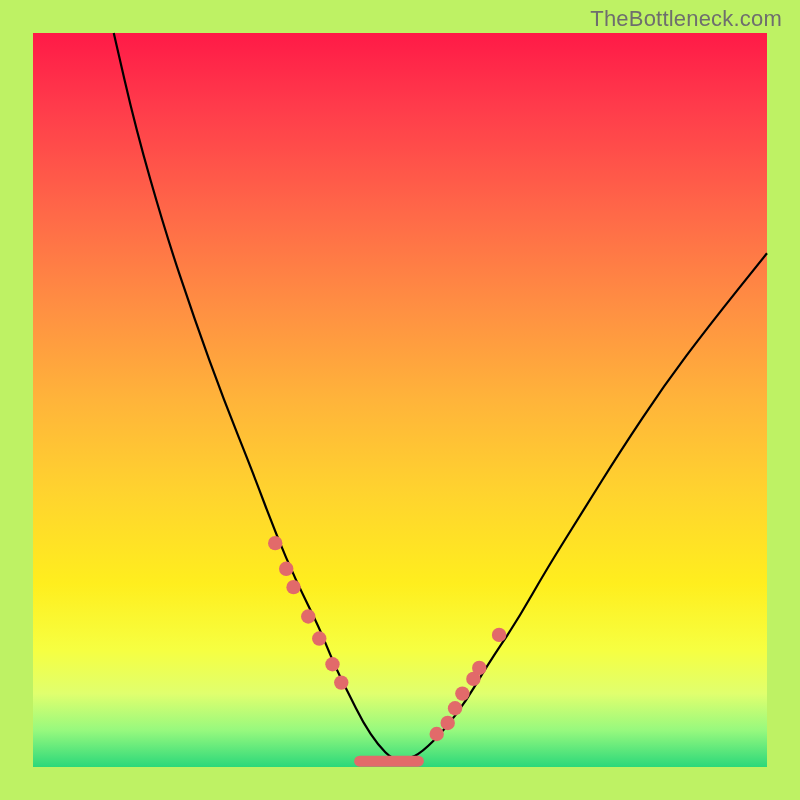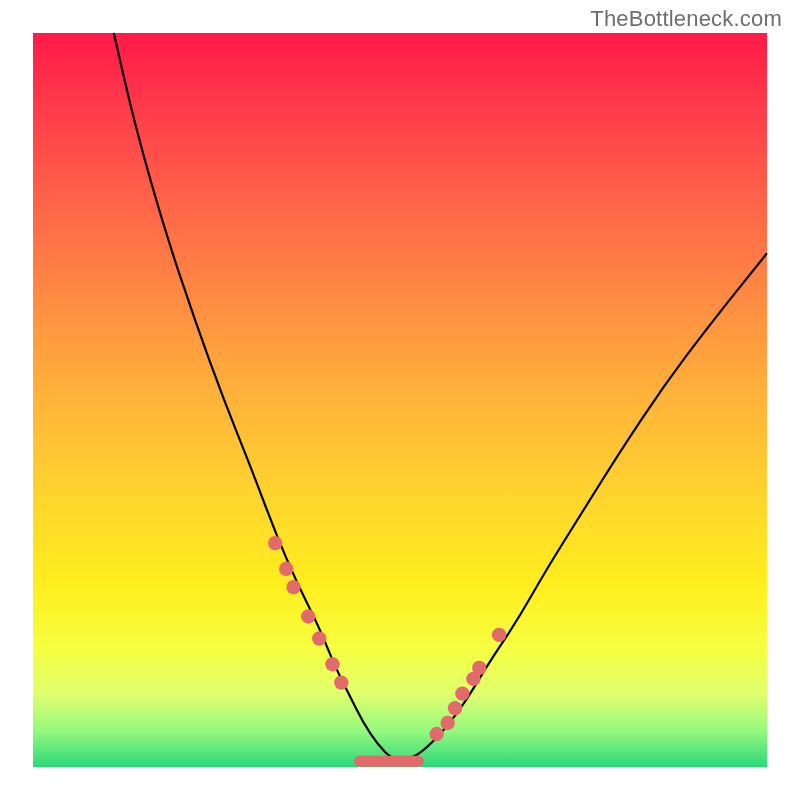--- a/index.html
+++ b/index.html
@@ -8,21 +8,21 @@
     width: 800px;
     height: 800px;
     background: #000;
     font-family: Arial, Helvetica, sans-serif;
     overflow: hidden;
   }
   .canvas {
     position: relative;
     width: 800px;
     height: 800px;
-    background: #ffffff;
+    background: #bef264;
   }
   .plot-area {
     position: absolute;
     left: 33px;
     top: 33px;
     width: 734px;
     height: 734px;
     
     background: linear-gradient(
       to bottom,

